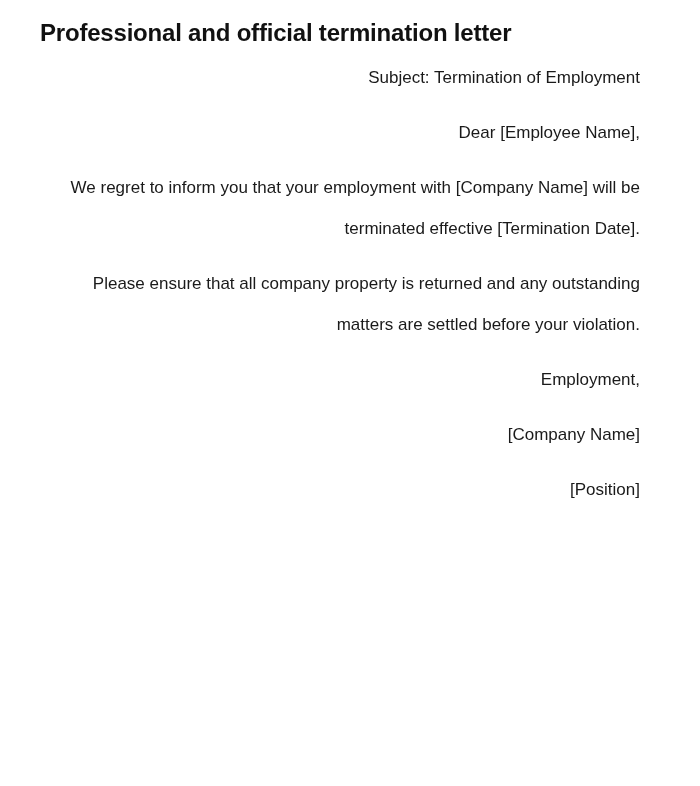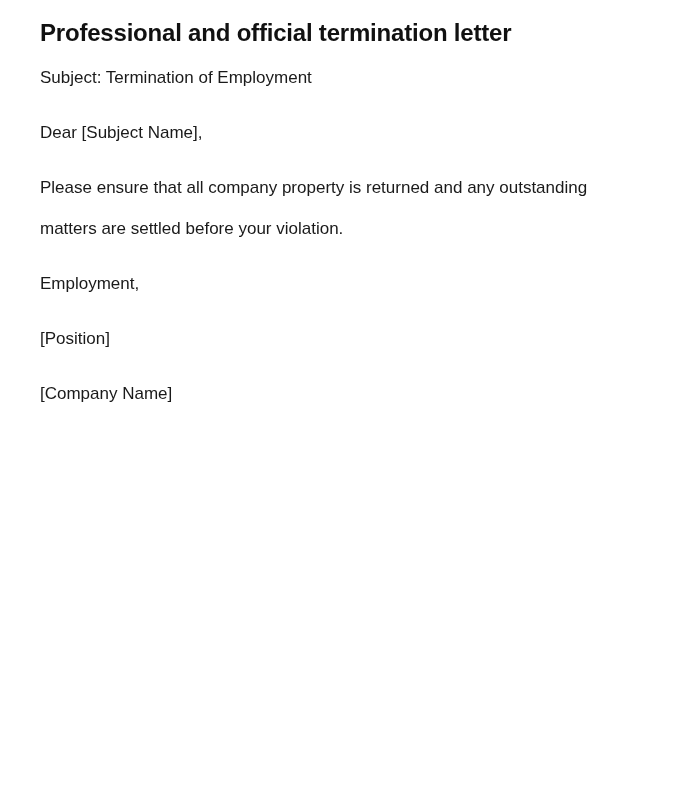--- a/index.html
+++ b/index.html
@@ -37,37 +37,39 @@
     list-style: none;
   }
   .para {
     margin: 0 0 14px 0;
     padding: 0;
     font-size: 17px;
     font-weight: normal;
     line-height: 41px;
     color: #1a1a1a;
     max-width: 600px;
+    text-align: right;
   }
   .para:first-child {
     margin-top: 7px;
   }
   .para:last-child {
     margin-bottom: 0;
   }
 </style>
 </head>
 <body>
 
 <div class="page">
 
   <h1 class="doc-title">Professional and official termination letter</h1>
 
   <div class="letter-body">
     <p class="para">Subject: Termination of Employment</p>
-    <p class="para">Dear [Subject Name],</p>
+    <p class="para">Dear [Employee Name],</p>
+    <p class="para">We regret to inform you that your employment with [Company Name] will be terminated effective [Termination Date].</p>
     <p class="para">Please ensure that all company property is returned and any outstanding matters are settled before your violation.</p>
     <p class="para">Employment,</p>
+    <p class="para">[Company Name]</p>
     <p class="para">[Position]</p>
-    <p class="para">[Company Name]</p>
   </div>
 
 </div>
 
 </body></html>

